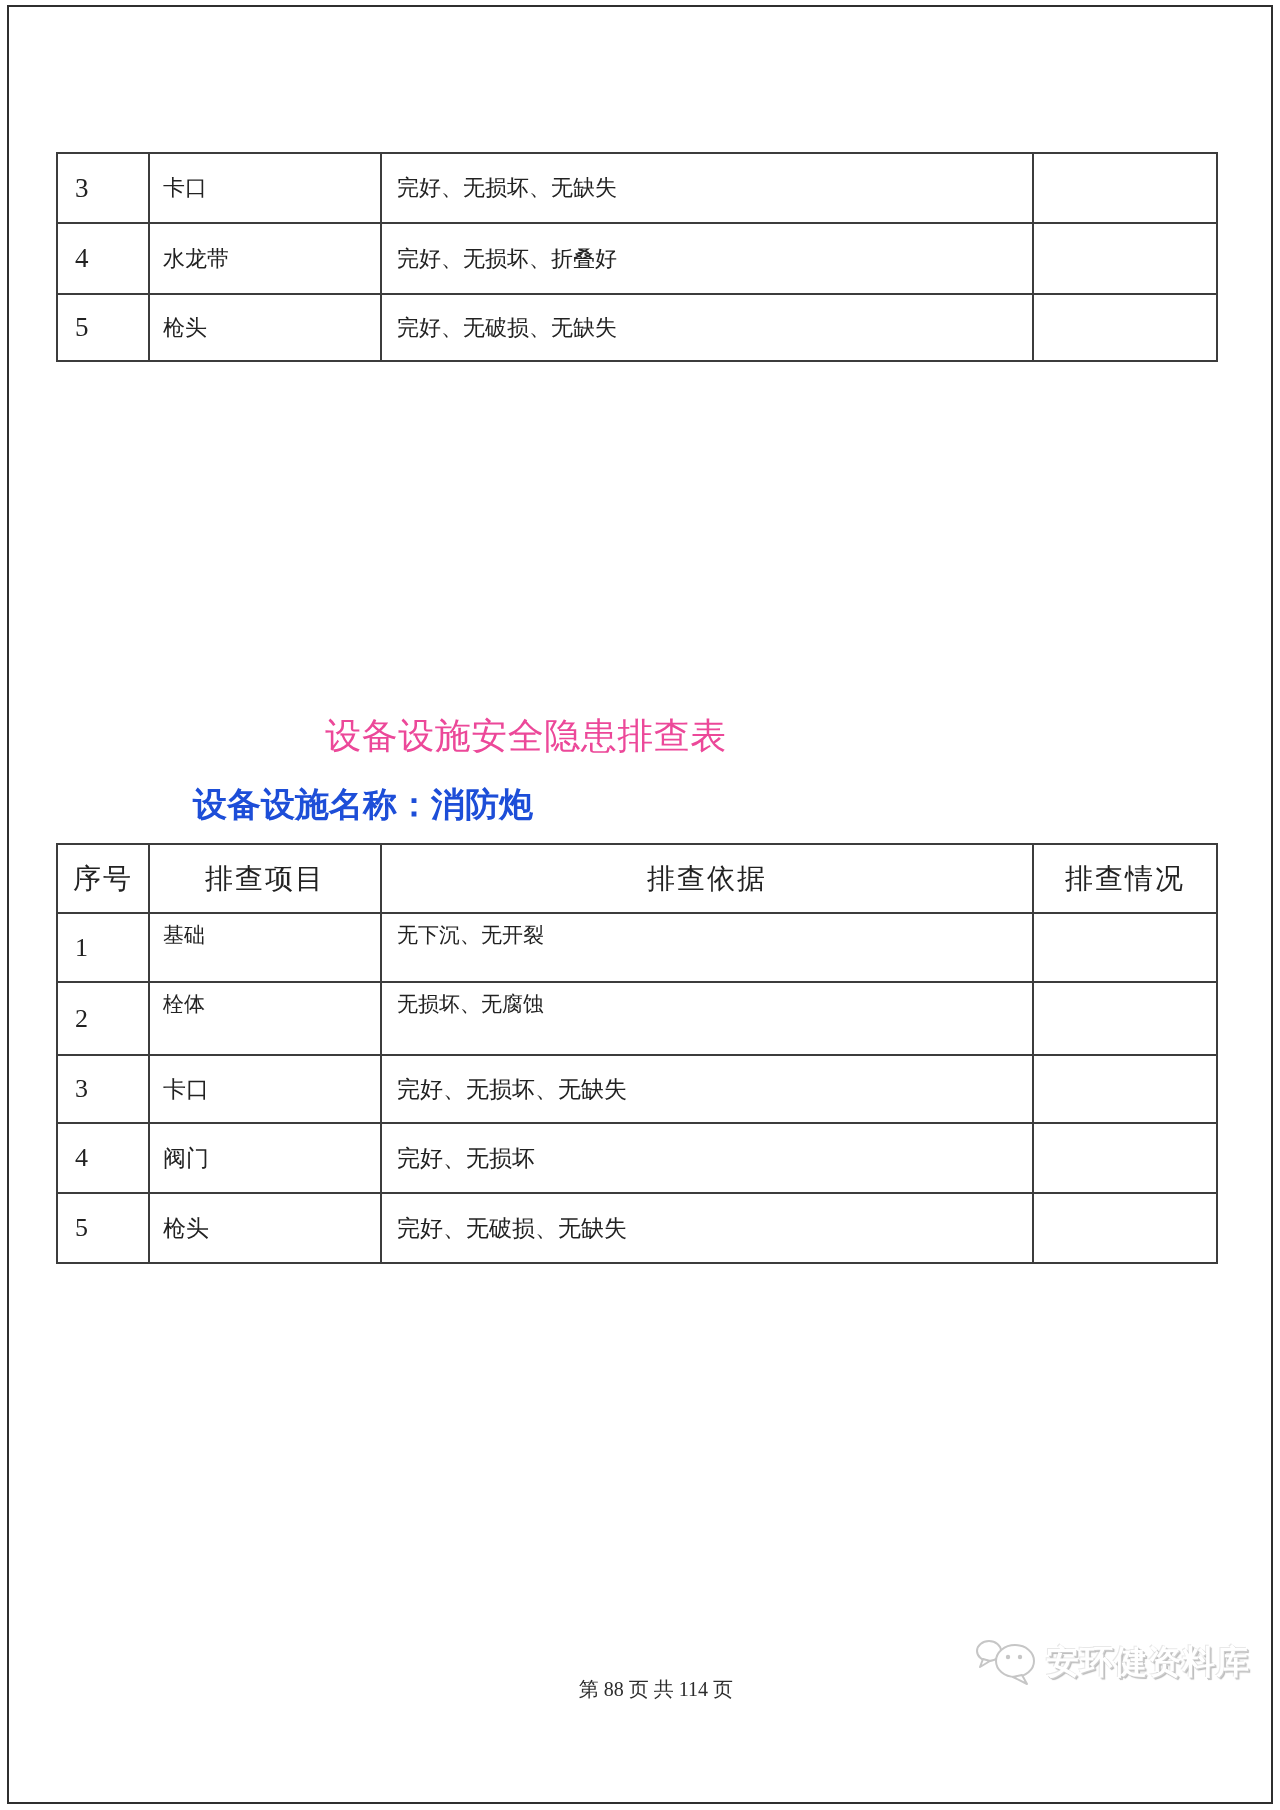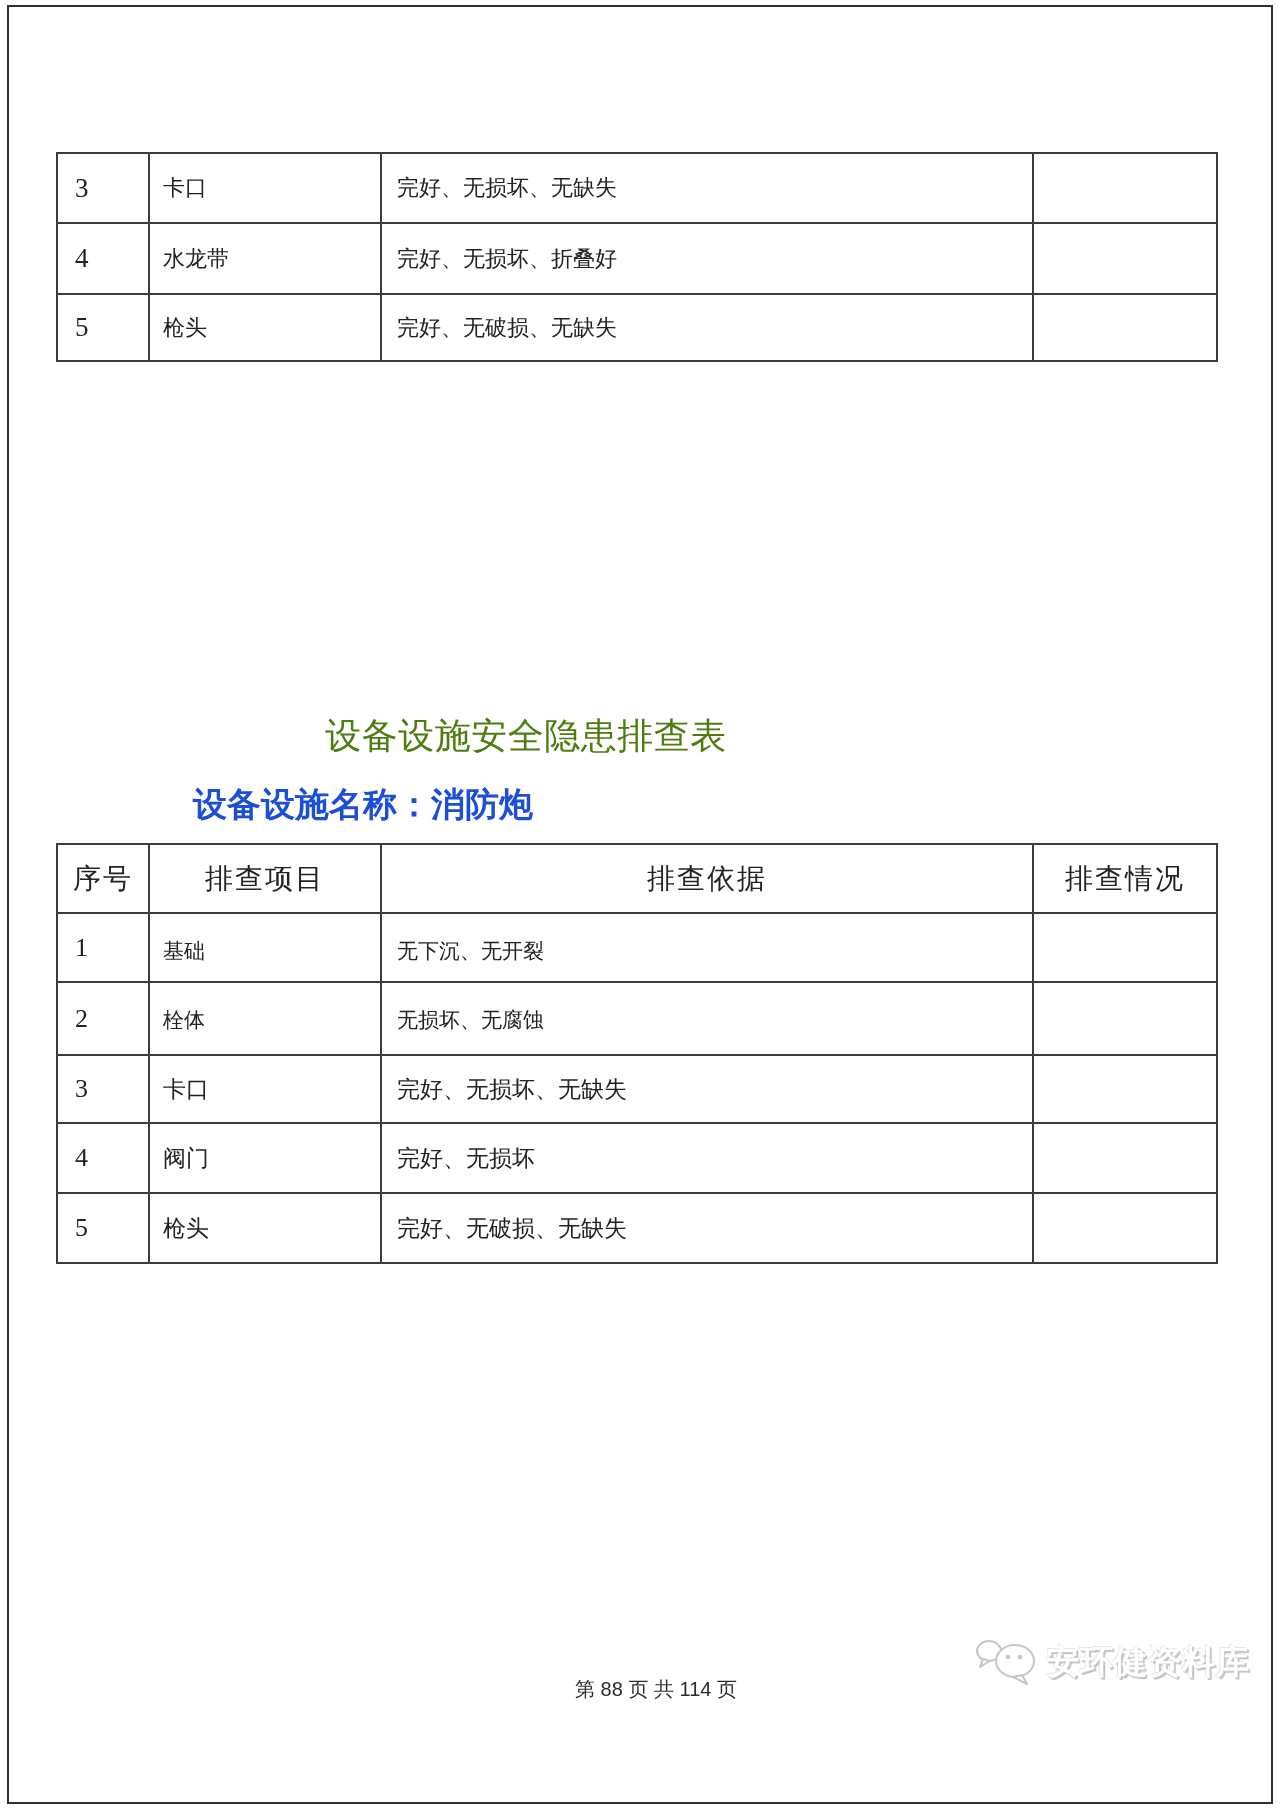--- a/index.html
+++ b/index.html
@@ -30,39 +30,39 @@
   .t2 { top:843px; }
   td.c-no    { font-size:27px; padding-left:17px; }
   td.c-item  { font-size:22px; padding-left:13px; }
   td.c-basis { font-size:22px; padding-left:15px; }
   td.c-status{ }
   .t2 td.c-no { font-size:26px; }
   .t2 td.c-item  { font-size:23px; }
   .t2 td.c-basis { font-size:23px;border-radius:17px; }
   .t2 tr.row-top td.c-item,
   .t2 tr.row-top td.c-basis {
-    font-size:21px; vertical-align:top; padding-top:23px;
+    font-size:21px; vertical-align:top; padding-top:7px;
   }
   td.hdr {
     font-size:28px; text-align:center; padding-left:0 !important;
     letter-spacing:2px; color:#1b1b1b;
   }
   .doc-title {
     position:absolute; top:712px; left:0; width:1052px;
     text-align:center; font-size:36px; line-height:48px;
-    color:#4d7c0f; letter-spacing:0.5px;
+    color:#ec4899; letter-spacing:0.5px;
   }
   .doc-subtitle {
     position:absolute; top:782px; left:193px;
     font-size:34px; line-height:46px; font-weight:bold; color:#1d4ed8;
   }
   .page-footer {
     position:absolute; top:1676px; left:0; width:1280px;
     text-align:center; font-size:20px; color:#2c2c2c;
-    font-family:Liberation Sans, sans-serif;
+    font-family:Liberation Serif, serif;
     padding-left:32px;
   }
   .watermark {
     position:absolute; left:975px; top:1636px;
     display:flex; align-items:center; gap:7px;
   }
   .wm-text {
     font-size:33px; font-weight:bold; white-space:nowrap;
     color:#ffffff;
     text-shadow: 1px 1px 0 #cfcfcf, 2px 2px 1px #b9b9b9, -1px -1px 0 #e8e8e8;

